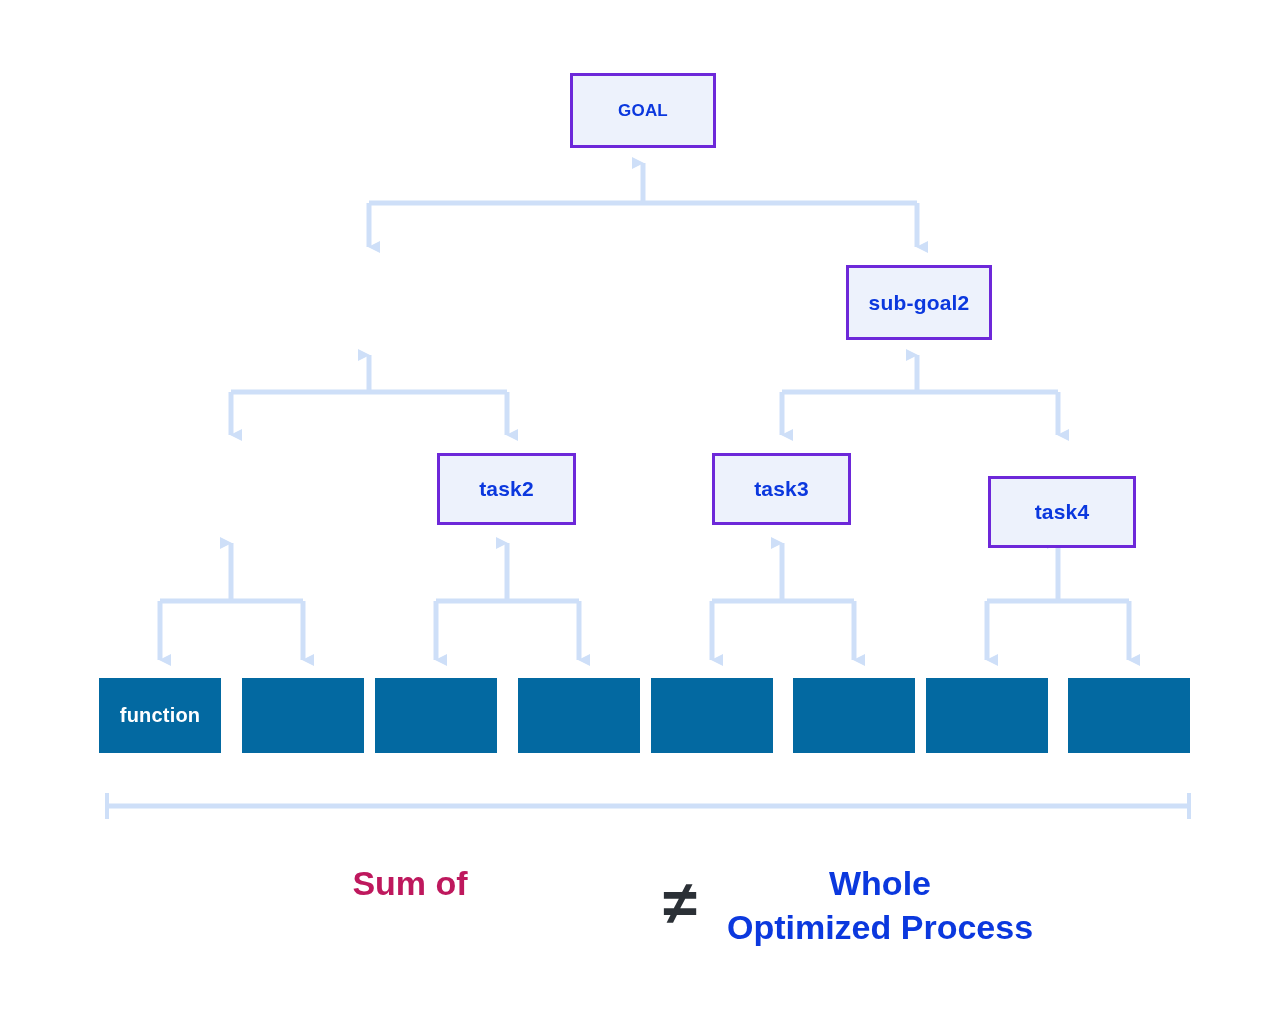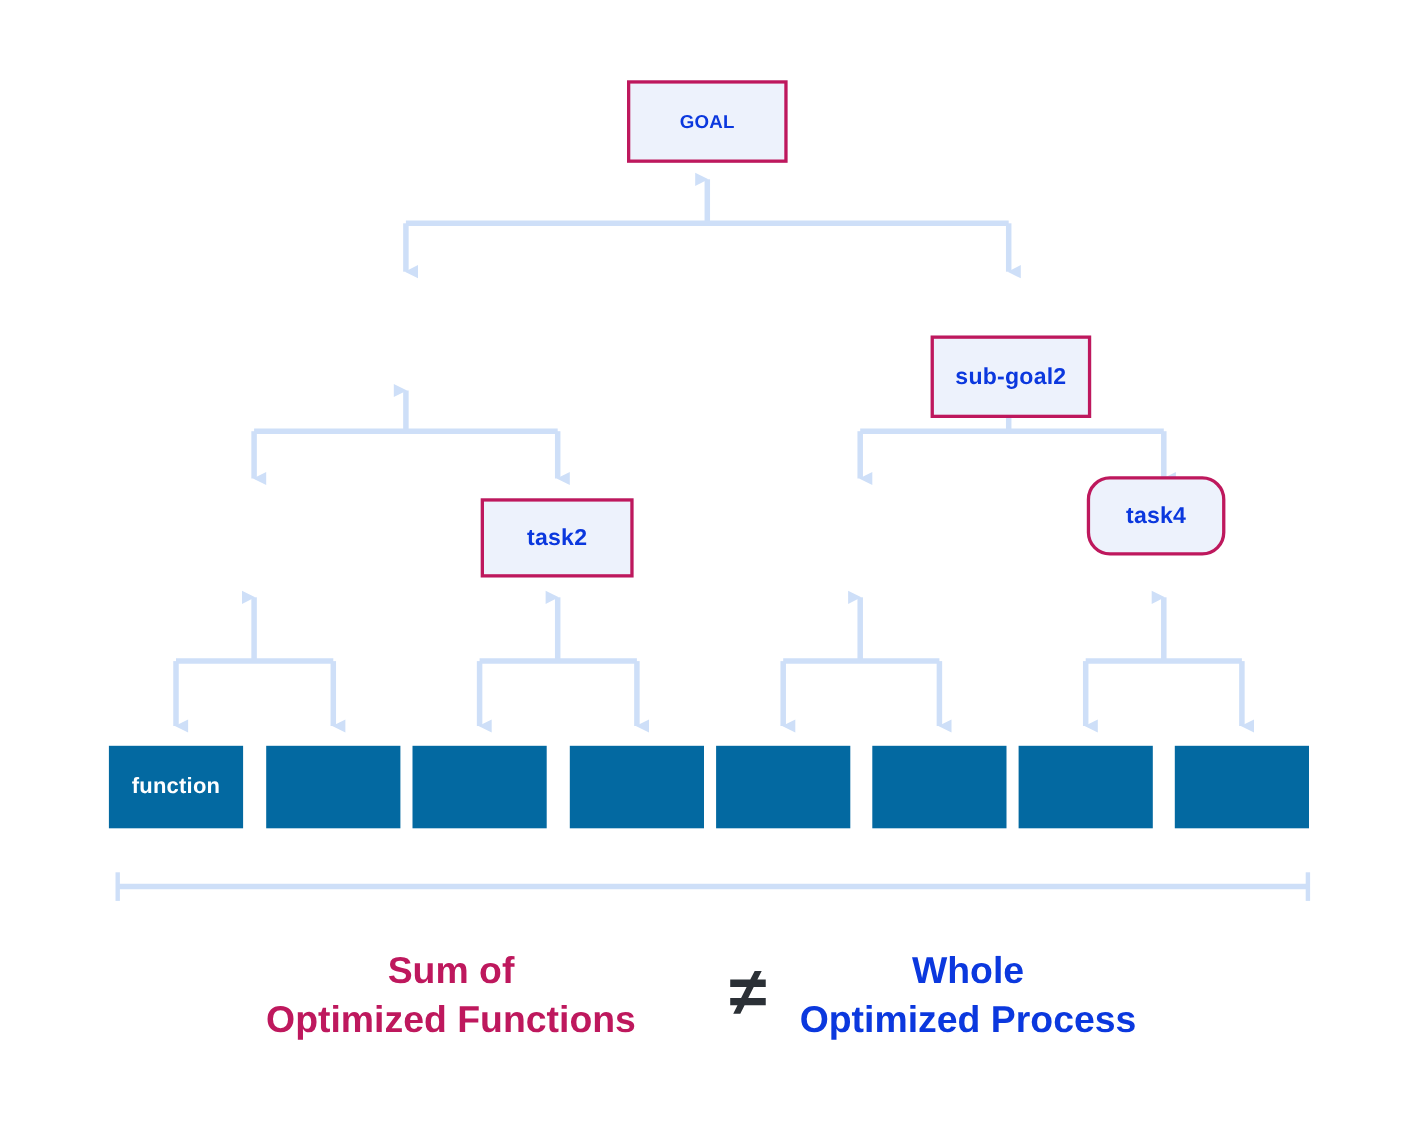--- a/index.html
+++ b/index.html
@@ -28,21 +28,21 @@
   .node {
     position: absolute;
     box-sizing: border-box;
     display: flex;
     align-items: center;
     justify-content: center;
     z-index: 3;
   }
   .node-light {
     background: #edf2fc;
-    border: 3px solid #be185d;
+    border: 3px solid #6d28d9;
   }
   .node-solid {
     background: #0369a1;
   }
   .node-label-dark {
     color: #0b38de;
     font-weight: bold;
     letter-spacing: 0.2px;
   }
   .node-label-light {
@@ -144,28 +144,31 @@
       <path d="M106,806 L1190,806"></path>
       <path d="M107,793 L107,819" stroke-width="4"></path>
       <path d="M1189,793 L1189,819" stroke-width="4"></path>
     </g>
   </svg>
 
   <div class="node node-light" style="left:570px; top:73px; width:146px; height:75px;">
     <span class="node-label-dark goal-label">GOAL</span>
   </div>
 
-  <div class="node node-light" style="left:846px; top:265px; width:146px; height:75px;margin-top:40px;">
+  <div class="node node-light" style="left:846px; top:265px; width:146px; height:75px;">
     <span class="node-label-dark subgoal-label">sub-goal2</span>
   </div>
 
   <div class="node node-light" style="left:437px; top:453px; width:139px; height:72px;">
     <span class="node-label-dark task-label">task2</span>
   </div>
-  <div class="node node-light" style="left:988px; top:433px; width:126px; height:72px;border-radius:21px;">
+  <div class="node node-light" style="left:712px; top:453px; width:139px; height:72px;">
+    <span class="node-label-dark task-label">task3</span>
+  </div>
+  <div class="node node-light" style="left:988px; top:476px; width:148px; height:72px;">
     <span class="node-label-dark task-label">task4</span>
   </div>
 
   <div class="node node-solid" style="left:99px; top:678px; width:122px; height:75px;">
     <span class="node-label-light function-label">function</span>
   </div>
   <div class="node node-solid" style="left:242px; top:678px; width:122px; height:75px;">
     <span class="node-label-light function-label"></span>
   </div>
   <div class="node node-solid" style="left:375px; top:678px; width:122px; height:75px;">
@@ -182,21 +185,20 @@
   </div>
   <div class="node node-solid" style="left:926px; top:678px; width:122px; height:75px;">
     <span class="node-label-light function-label"></span>
   </div>
   <div class="node node-solid" style="left:1068px; top:678px; width:122px; height:75px;">
     <span class="node-label-light function-label"></span>
   </div>
 
   <div class="caption caption-left">
     <div>Sum of</div>
-    <div>Optimized Functions</div>
   </div>
 
   <div class="neq">≠</div>
 
   <div class="caption caption-right">
     <div>Whole</div>
     <div>Optimized Process</div>
   </div>
 
 </div>

